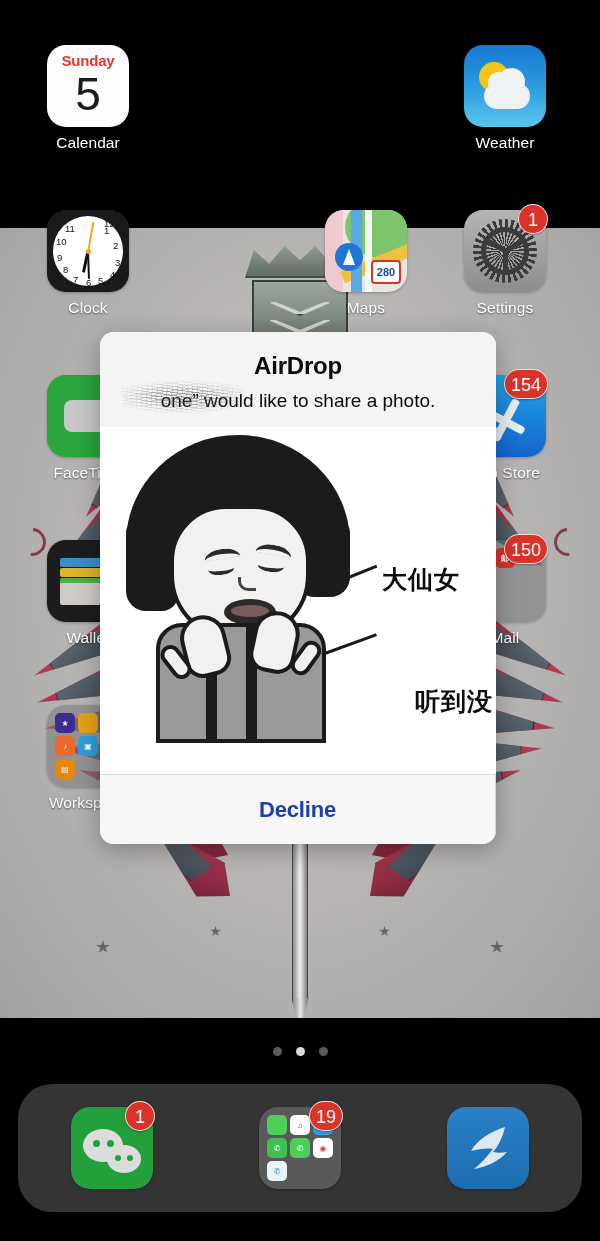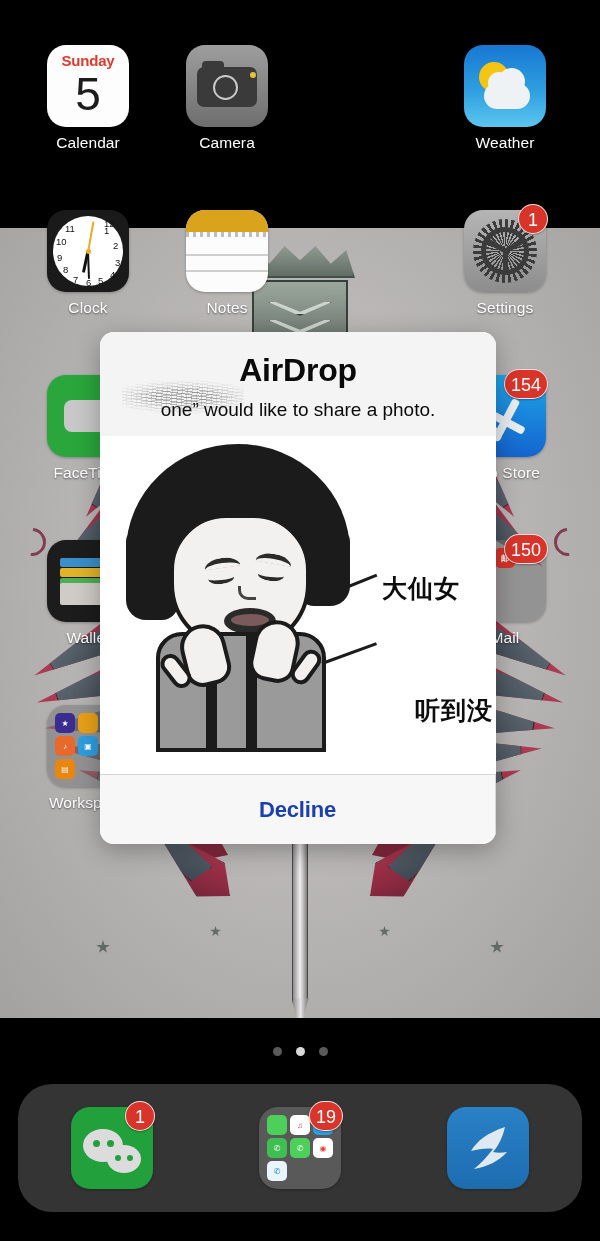--- a/index.html
+++ b/index.html
@@ -285,21 +285,21 @@
   #airdrop {
     position:absolute; left:100px; top:332px; width:396px; height:512px;
     background:#fff; border-radius:14px; overflow:hidden;
     box-shadow:0 6px 26px rgba(0,0,0,.30);
     display:flex; flex-direction:column; z-index:50;
   }
   #ad-head {
     background:#f4f4f5; padding:20px 18px 14px; text-align:center;
     position:relative;
   }
-  #ad-title { font-size:32px; font-weight:bold; color:#0a0a0a; letter-spacing:-.2px; }
+  #ad-title { font-size:24px; font-weight:bold; color:#0a0a0a; letter-spacing:-.2px; }
   #ad-msg {
     margin-top:8px; font-size:19px; color:#0a0a0a; line-height:25px;
     padding:0 4px;
   }
   #ad-redact {
     position:absolute; left:22px; top:46px; width:122px; height:38px;
     pointer-events:none;
     background:
       repeating-linear-gradient(8deg, rgba(90,90,90,.55) 0 1px, transparent 1px 3px),
       repeating-linear-gradient(-6deg, rgba(120,120,120,.40) 0 1px, transparent 1px 4px),
@@ -483,31 +483,20 @@
   <div class="app" style="left:33px; top:45px;">
     <div class="icon-wrap">
       <div class="icon ic-calendar">
         <div class="cal-top">Sunday</div>
         <div class="cal-day">5</div>
       </div>
     </div>
     <div class="app-label">Calendar</div>
   </div>
 
-  <div class="app" style="left:172px; top:45px;">
-    <div class="icon-wrap">
-      <div class="icon ic-camera">
-        <div class="hump"></div>
-          <div class="body"></div>
-        <div class="lens"></div>
-          <div class="flash"></div>
-      </div>
-    </div>
-    <div class="app-label">Camera</div>
-  </div>
 
 
   <div class="app" style="left:450px; top:45px;">
     <div class="icon-wrap">
       <div class="icon ic-weather">
         <div class="sun"></div>
           <div class="cloud"></div>
       </div>
     </div>
     <div class="app-label">Weather</div>
@@ -532,32 +521,35 @@
           <span class="hand hsec" style="width:1.5px; height:30px; transform:translateX(-50%) rotate(10deg);"></span>
           <span class="hand" style="width:3px; height:22px; transform:translateX(-50%) rotate(192deg);"></span>
           <span class="hand" style="width:2px; height:28px; transform:translateX(-50%) rotate(178deg);"></span>
           <span class="pin"></span>
         </div>
       </div>
     </div>
     <div class="app-label">Clock</div>
   </div>
 
-  <div class="app" style="left:172px; top:210px;">
-    <div class="icon-wrap">
-      <div class="icon ic-notes">
-        <div class="top"></div>
-          <div class="holes"></div>
-        <div class="line" style="top:44px;"></div>
-        <div class="line" style="top:60px;"></div>
-      </div>
-    </div>
-    <div class="app-label">Notes</div>
-  </div>
-
+
+  <div class="app" style="left:311px; top:210px;">
+    <div class="icon-wrap">
+      <div class="icon ic-maps">
+        <div class="green"></div>
+          <div class="pinkf"></div>
+        <div class="roadY"></div>
+          <div class="roadB"></div>
+          <div class="roadW"></div>
+        <div class="nav"></div>
+        <div class="shield280">280</div>
+      </div>
+    </div>
+    <div class="app-label">Maps</div>
+  </div>
 
   <div class="app" style="left:450px; top:210px;">
     <div class="icon-wrap">
       <div class="icon ic-settings">
         <div class="gear"></div>
         <div class="gear2"></div>
         <div class="spoke" style="transform:rotate(0deg);"></div>
         <div class="spoke" style="transform:rotate(120deg);"></div>
         <div class="spoke" style="transform:rotate(240deg);"></div>
       </div>

